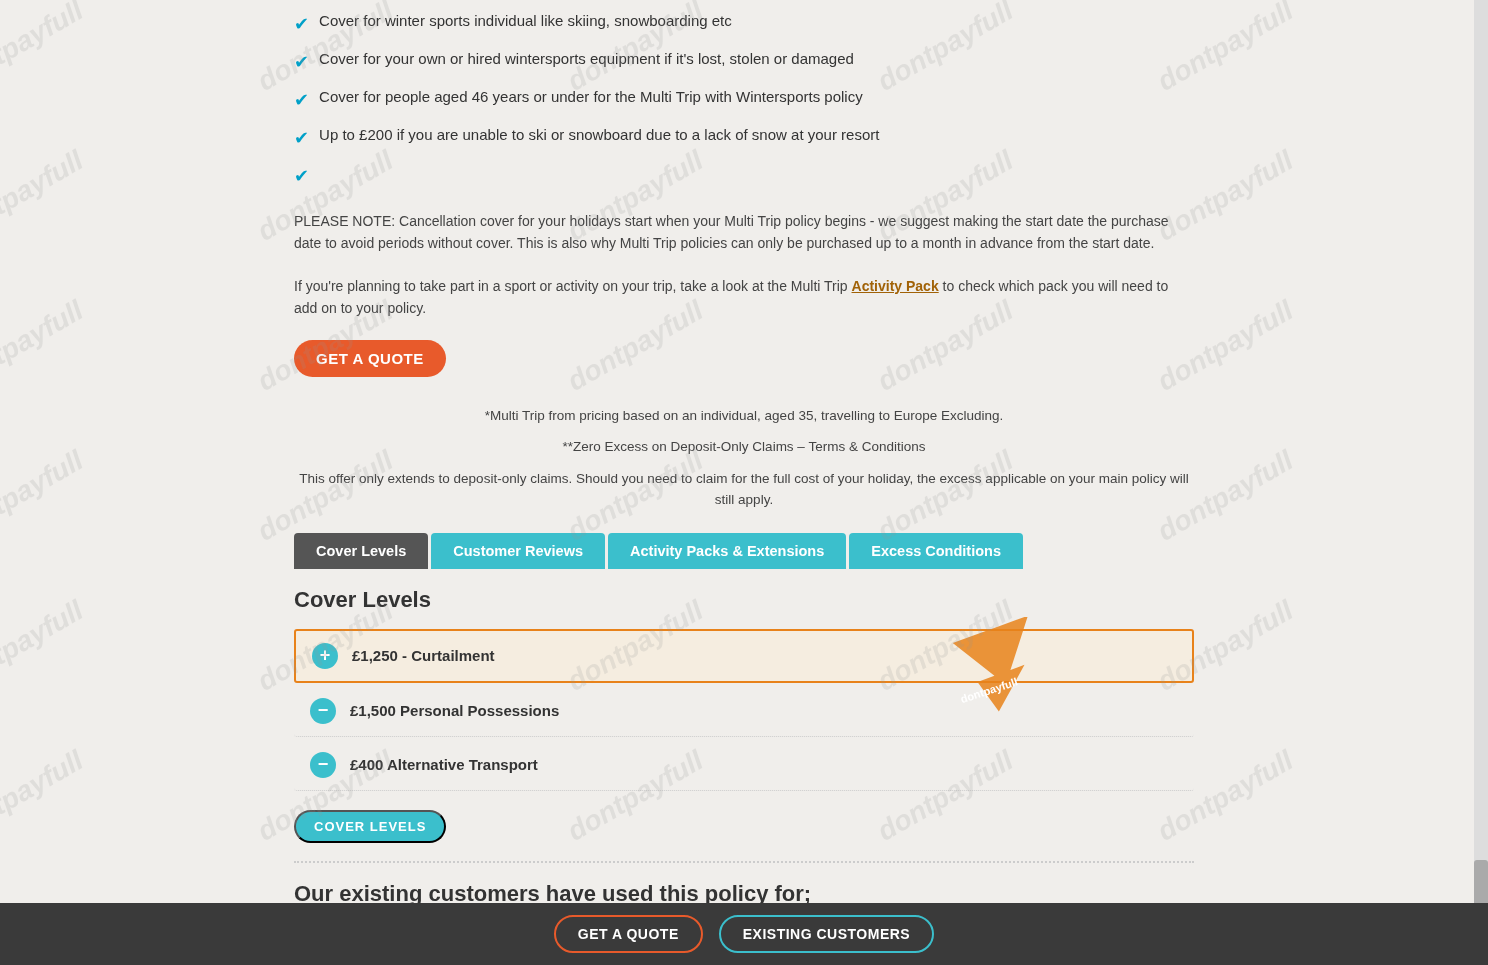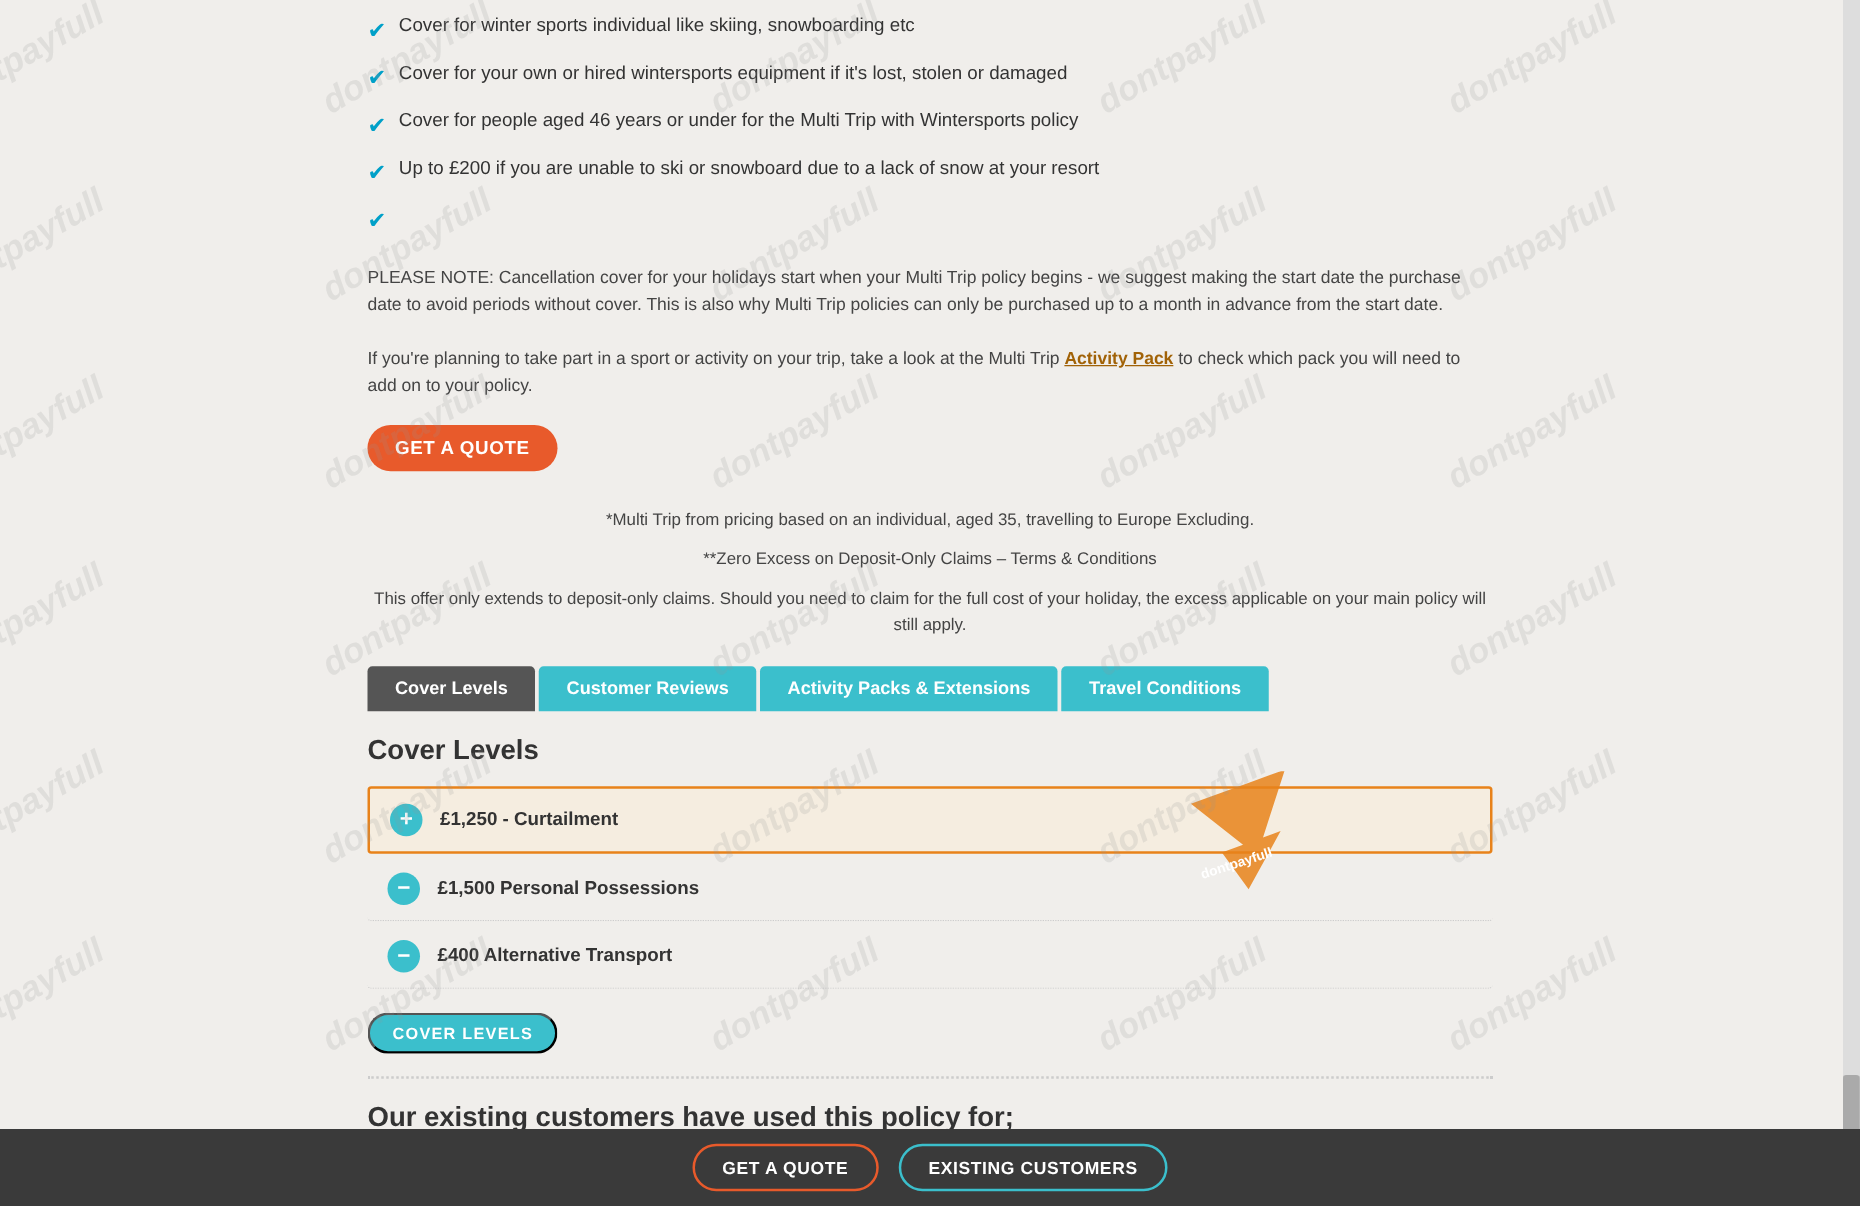--- a/index.html
+++ b/index.html
@@ -335,21 +335,21 @@
   
   <p class="footnote-center">*Multi Trip from pricing based on an individual, aged 35, travelling to Europe Excluding.</p>
   <p class="footnote-center">**Zero Excess on Deposit-Only Claims – Terms &amp; Conditions</p>
   <p class="footnote-center">This offer only extends to deposit-only claims. Should you need to claim for the full cost of your holiday, the excess applicable on your main policy will still apply.</p>
 
   
   <div class="tabs-row" style="margin-top:22px;">
     <button class="tab-btn active">Cover Levels</button>
     <button class="tab-btn teal">Customer Reviews</button>
     <button class="tab-btn teal">Activity Packs &amp; Extensions</button>
-    <button class="tab-btn teal">Travel Conditions</button>
+    <button class="tab-btn teal">Excess Conditions</button>
   </div>
 
   
   <div class="cover-section-wrapper">
     <h2 class="section-title">Cover Levels</h2>
 
     <div class="cover-item highlighted">
       <button class="circle-btn plus">+</button>
       <span>£1,250 - Curtailment</span>
     </div>

